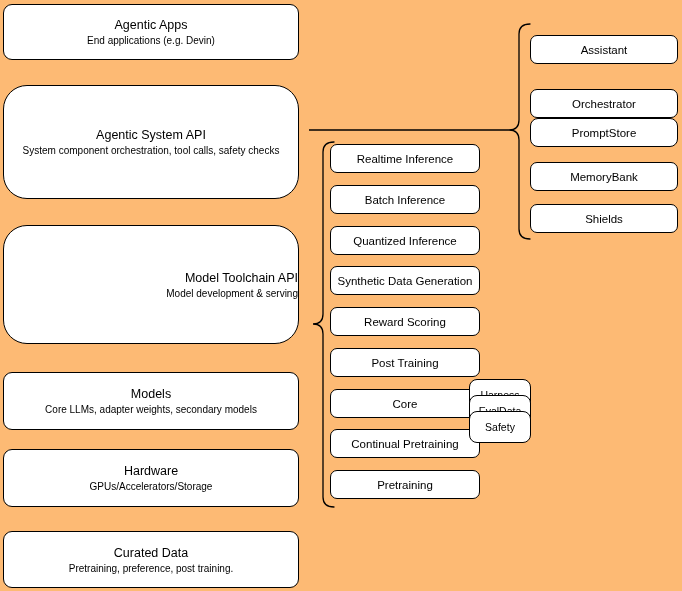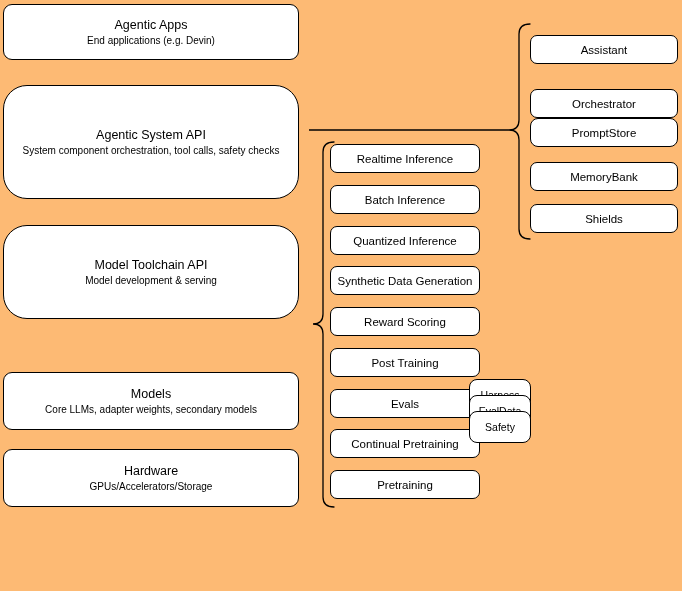--- a/index.html
+++ b/index.html
@@ -50,31 +50,35 @@
   </svg>
 
   <div class="lbox r9" style="top:4px;height:56px;">
     <div class="title">Agentic Apps</div>
     <div class="sub">End applications (e.g. Devin)</div>
   </div>
   <div class="lbox r24" style="top:85px;height:114px;">
     <div class="title">Agentic System API</div>
     <div class="sub">System component orchestration, tool calls, safety checks</div>
   </div>
-  <div class="lbox r24" style="top:225px;height:94px;">
+  <div class="lbox r24" style="top:225px;height:119px;align-items:flex-end;">
     <div class="title">Model Toolchain API</div>
     <div class="sub">Model development &amp; serving</div>
   </div>
   <div class="lbox r9" style="top:372px;height:58px;">
     <div class="title">Models</div>
     <div class="sub">Core LLMs, adapter weights, secondary models</div>
   </div>
   <div class="lbox r9" style="top:449px;height:58px;">
     <div class="title">Hardware</div>
     <div class="sub">GPUs/Accelerators/Storage</div>
+  </div>
+  <div class="lbox r9" style="top:531px;height:57px;">
+    <div class="title">Curated Data</div>
+    <div class="sub">Pretraining, preference, post training.</div>
   </div>
 
   <div class="mbox" style="top:144px;">
     <span>Realtime Inference</span>
   </div>
   <div class="mbox" style="top:185px;">
     <span>Batch Inference</span>
   </div>
   <div class="mbox" style="top:226px;">
     <span>Quantized Inference</span>
@@ -82,21 +86,21 @@
   <div class="mbox" style="top:266px;">
     <span>Synthetic Data Generation</span>
   </div>
   <div class="mbox" style="top:307px;">
     <span>Reward Scoring</span>
   </div>
   <div class="mbox" style="top:348px;">
     <span>Post Training</span>
   </div>
   <div class="mbox" style="top:389px;">
-    <span>Evals</span>
+    <span>Core</span>
   </div>
   <div class="mbox" style="top:429px;">
     <span>Continual Pretraining</span>
   </div>
   <div class="mbox" style="top:470px;">
     <span>Pretraining</span>
   </div>
 
   <div class="pill" style="top:379px;">
     <span>Harness</span>

